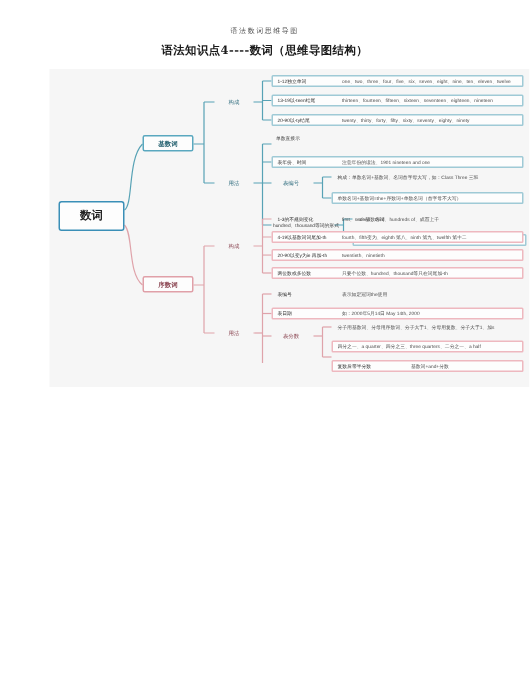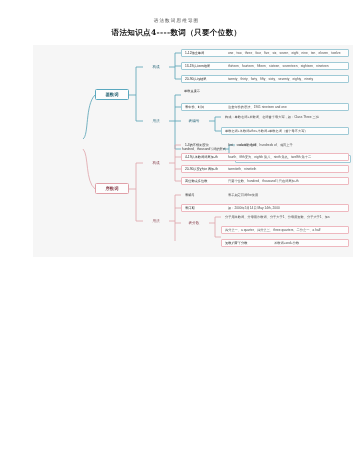--- a/index.html
+++ b/index.html
@@ -131,21 +131,21 @@
     font-size: 3.2px;
     color: #3a3a3a;
     white-space: nowrap;
   }
 </style>
 </head>
 <body>
 
 <div class="doc-header">
   <div class="doc-kicker">语法数词思维导图</div>
-  <div class="doc-title">语法知识点4----数词（只要个位数）</div>
+  <div class="doc-title">语法知识点4----数词（思维导图结构）</div>
 </div>
 
 <div class="canvas-wrap">
   <div class="canvas-inner">
 
     <svg class="edges" viewBox="0 0 320 212">
       <g fill="none" stroke-width="0.8">
 
         <path d="M50,94 C56,90 52,60 62,50" stroke="#57a2b5"></path>
 
@@ -197,20 +197,23 @@
         <path d="M142,163 L148,163" stroke="#dfa3aa"></path>
         <path d="M142,178 L148,178" stroke="#dfa3aa"></path>
 
         <path d="M176,178 L182,178" stroke="#dfa3aa"></path>
         <path d="M182,172 L182,192" stroke="#dfa3aa"></path>
         <path d="M182,172 L188,172" stroke="#dfa3aa"></path>
         <path d="M182,192 L188,192" stroke="#dfa3aa"></path>
       </g>
     </svg>
 
+    <div class="node node-root">
+      <span>数词</span>
+    </div>
 
     <div class="node node-l1 blue">
       <span>基数词</span>
     </div>
 
     <div class="node node-l2 blue" style="left:110px; top:17.5px;">
       <span>构成</span>
     </div>
     <div class="node node-l2 blue" style="left:110px; top:71.5px;">
       <span>用法</span>

